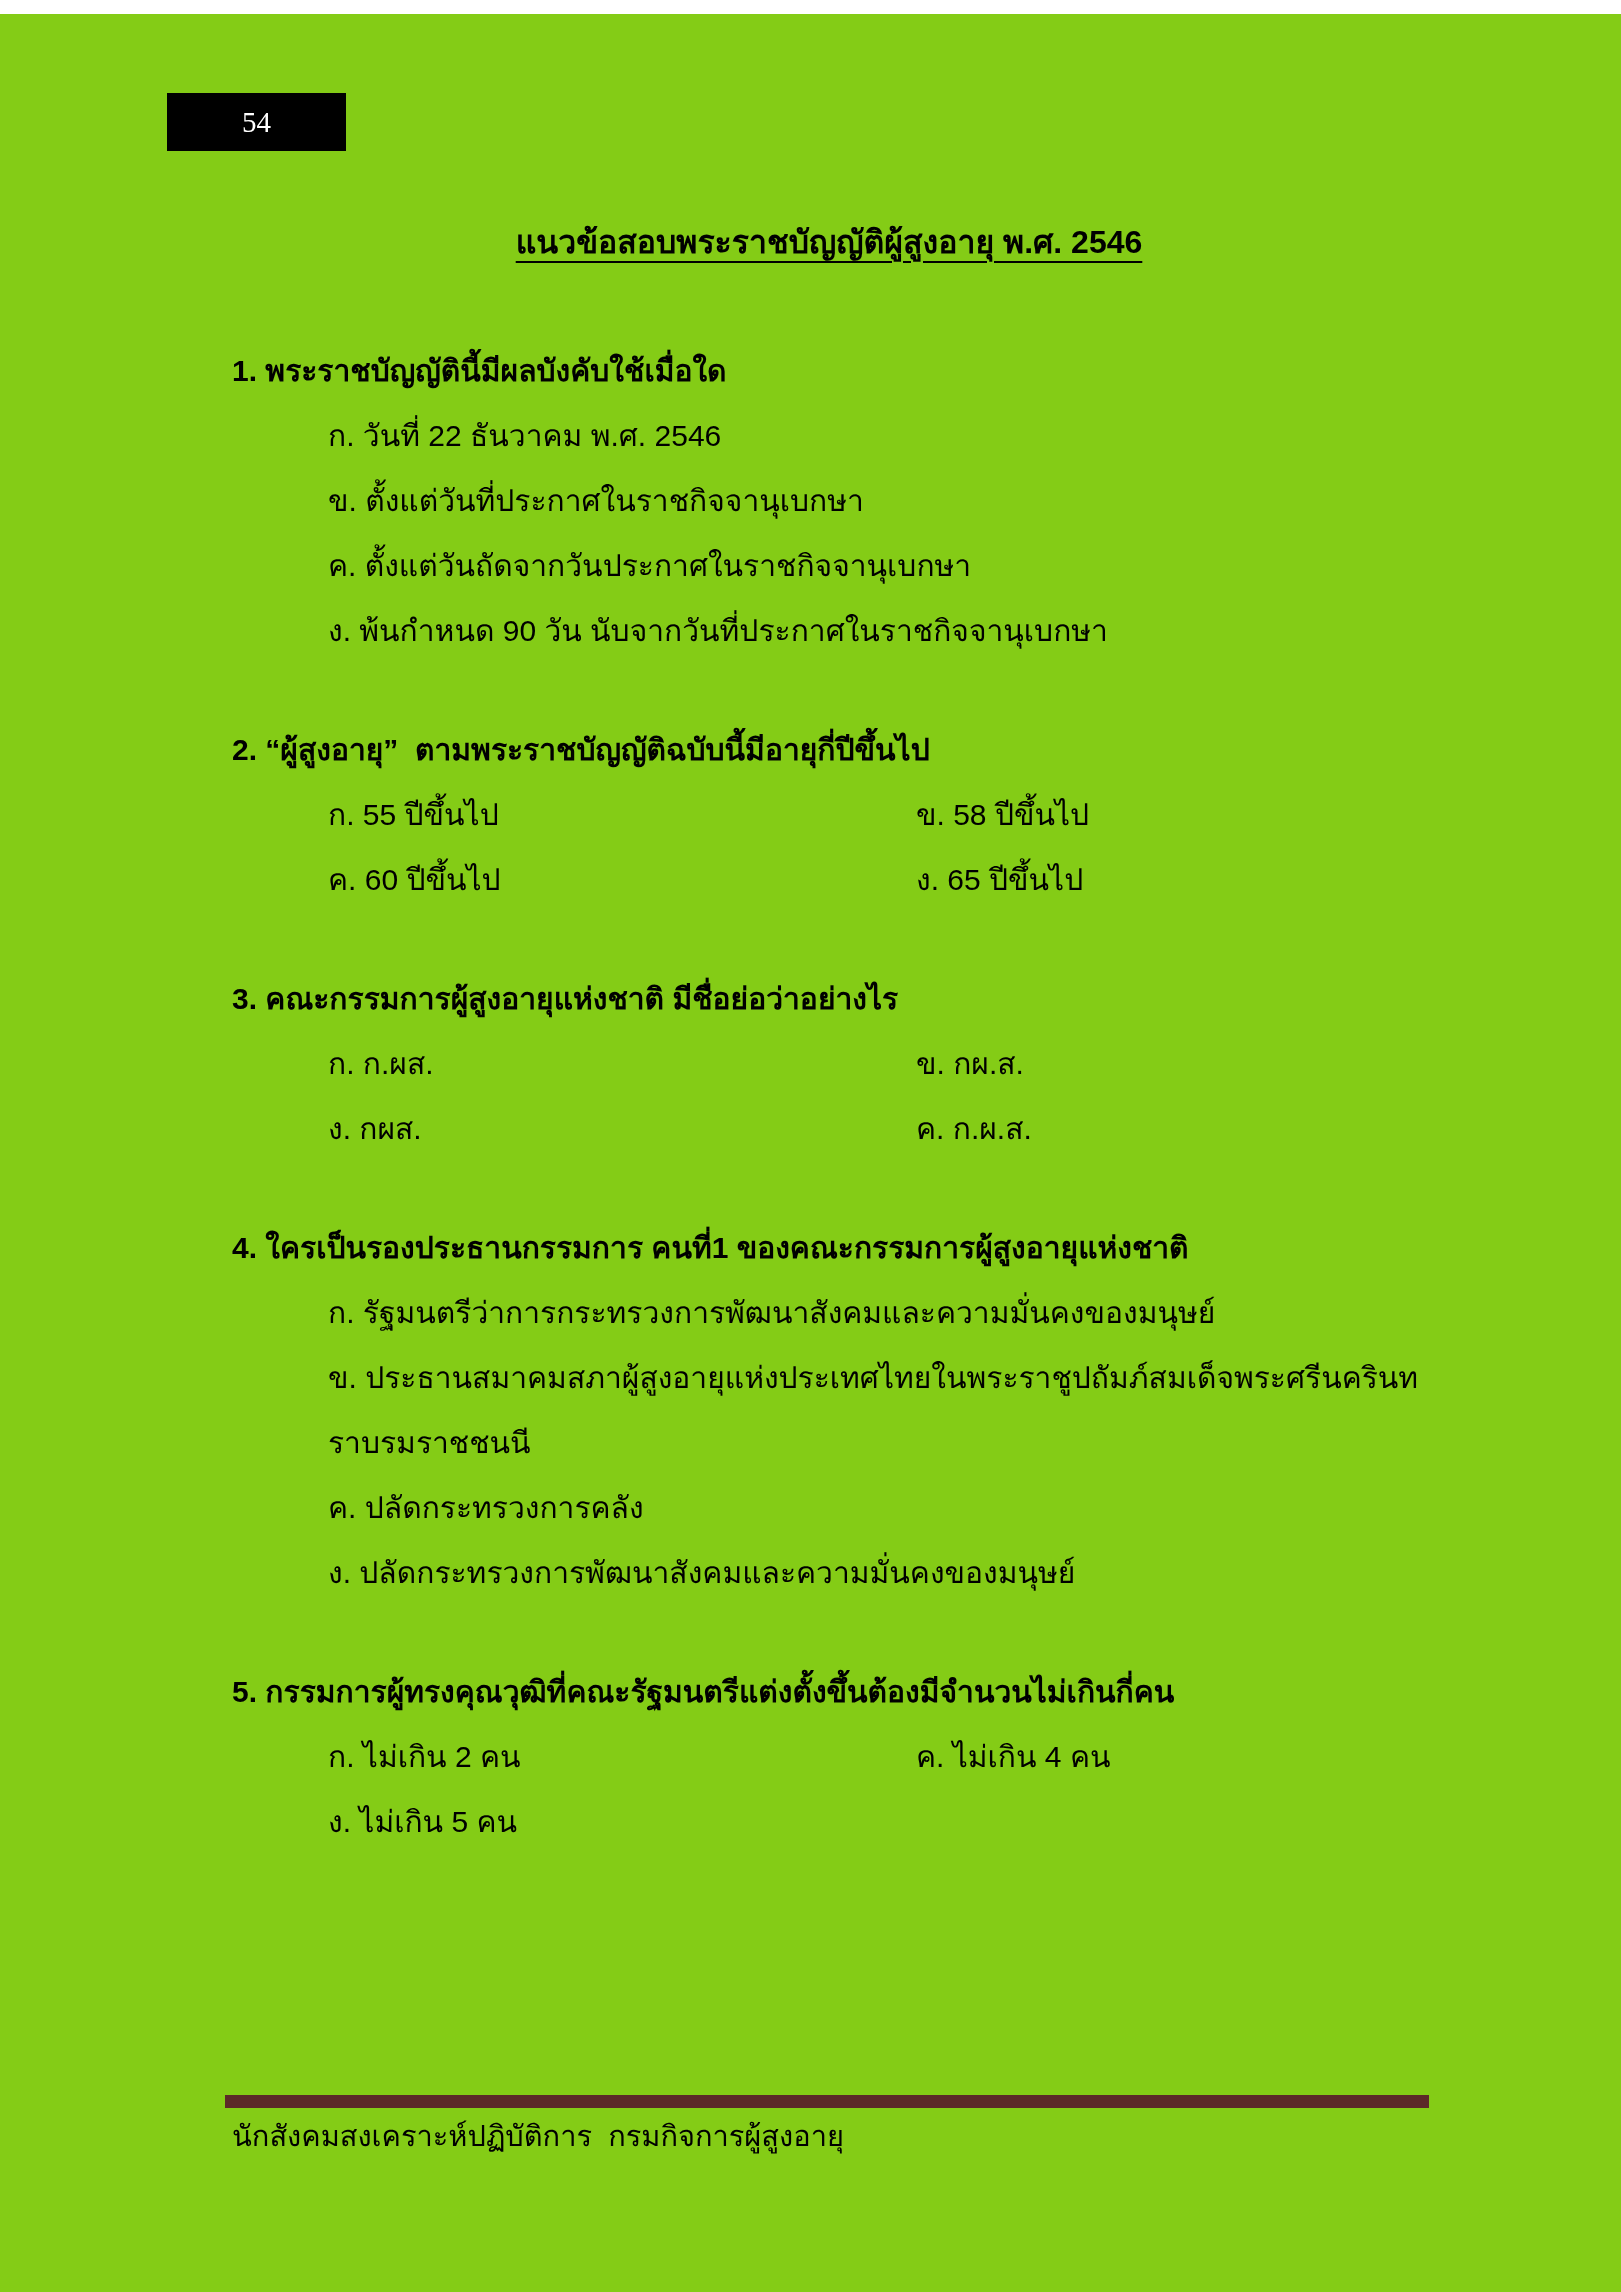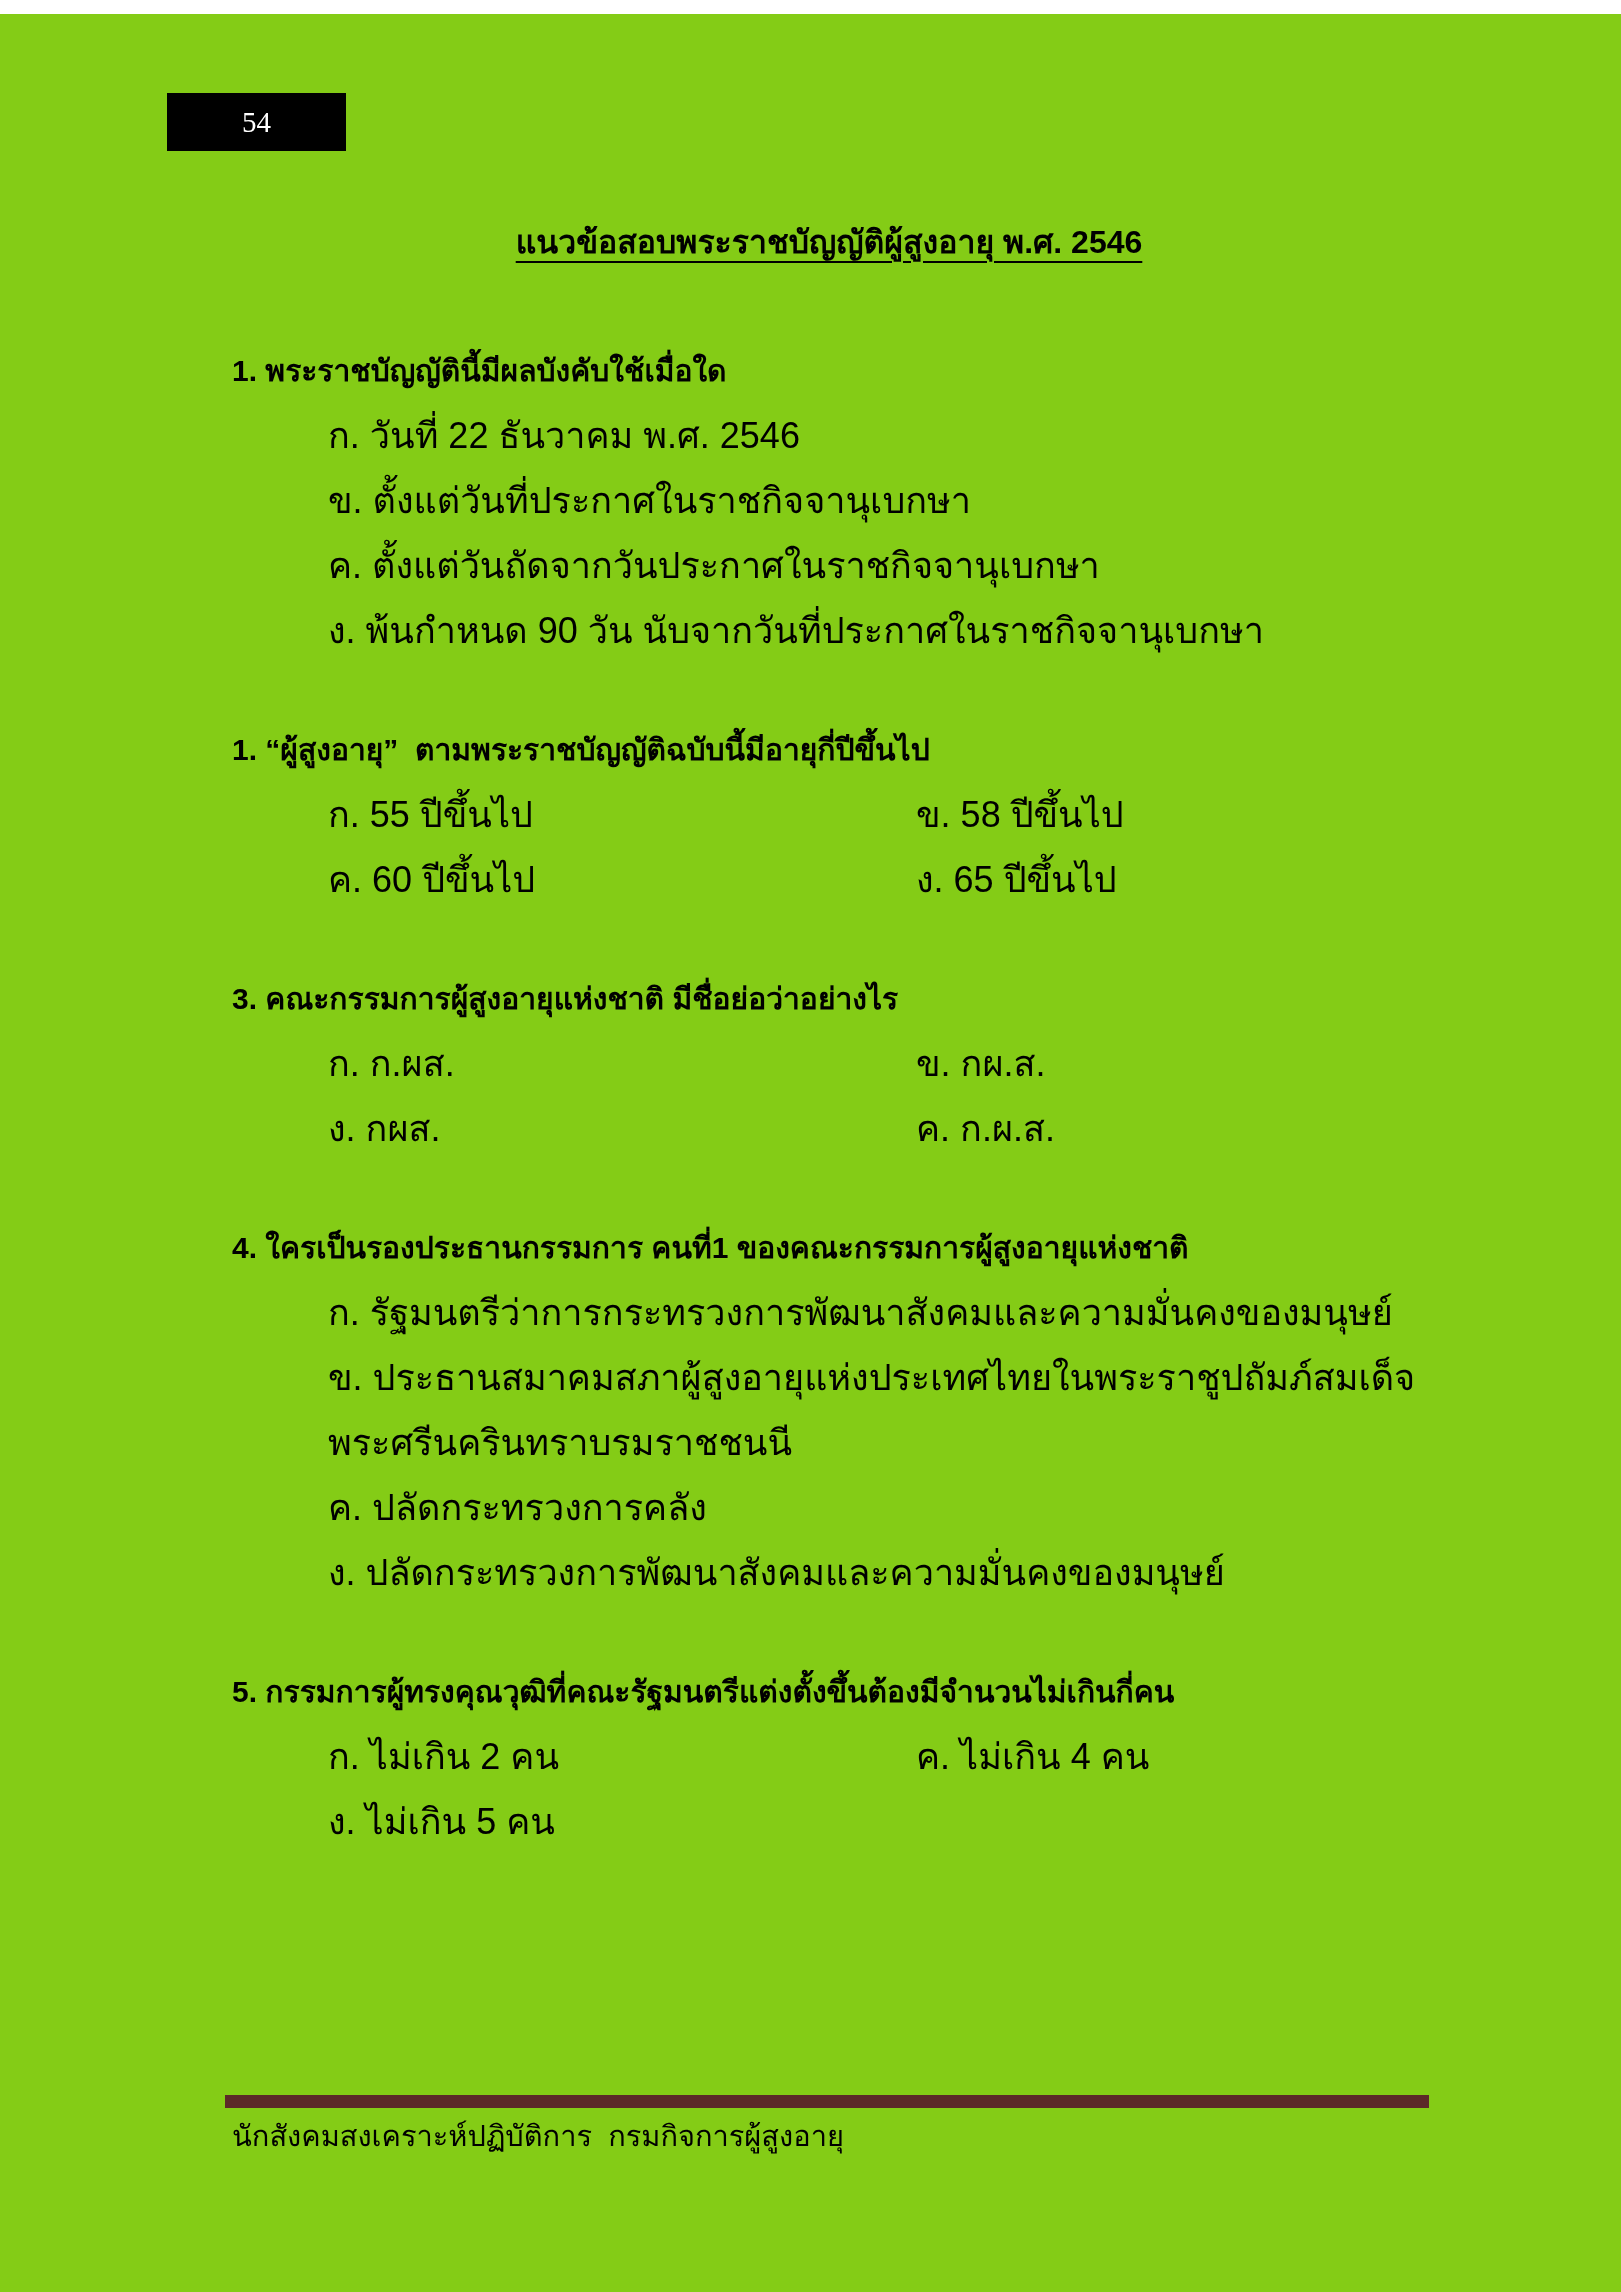--- a/index.html
+++ b/index.html
@@ -46,21 +46,21 @@
   }
   .qblock { margin-bottom: 54px; }
   .question {
     font-weight: bold;
     font-size: 30px;
     line-height: 65px;
     white-space: pre-wrap;
   }
   .options {
     padding-left: 96px;
-    font-size: 36px;
+    font-size: 30px;
   }
   .options.grid {
     display: grid;
     grid-template-columns: 588px 1fr;
   }
   .option {
     line-height: 65px;
     white-space: pre-wrap;
   }
   .footer-bar {
@@ -95,21 +95,21 @@
     <div class="question">1. พระราชบัญญัตินี้มีผลบังคับใช้เมื่อใด</div>
     <div class="options">
             <div class="option">ก. วันที่ 22 ธันวาคม พ.ศ. 2546</div>
             <div class="option">ข. ตั้งแต่วันที่ประกาศในราชกิจจานุเบกษา</div>
             <div class="option">ค. ตั้งแต่วันถัดจากวันประกาศในราชกิจจานุเบกษา</div>
             <div class="option">ง. พ้นกำหนด 90 วัน นับจากวันที่ประกาศในราชกิจจานุเบกษา</div>
           </div>
   </div>
 
   <div class="qblock">
-    <div class="question">1. “ผู้สูงอายุ”  ตามพระราชบัญญัติฉบับนี้มีอายุกี่ปีขึ้นไป</div>
+    <div class="question">2. “ผู้สูงอายุ”  ตามพระราชบัญญัติฉบับนี้มีอายุกี่ปีขึ้นไป</div>
     <div class="options grid">
             <div class="option">ก. 55 ปีขึ้นไป</div>
             <div class="option">ข. 58 ปีขึ้นไป</div>
             <div class="option">ค. 60 ปีขึ้นไป</div>
             <div class="option">ง. 65 ปีขึ้นไป</div>
           </div>
   </div>
 
   <div class="qblock">
     <div class="question">3. คณะกรรมการผู้สูงอายุแห่งชาติ มีชื่อย่อว่าอย่างไร</div>

